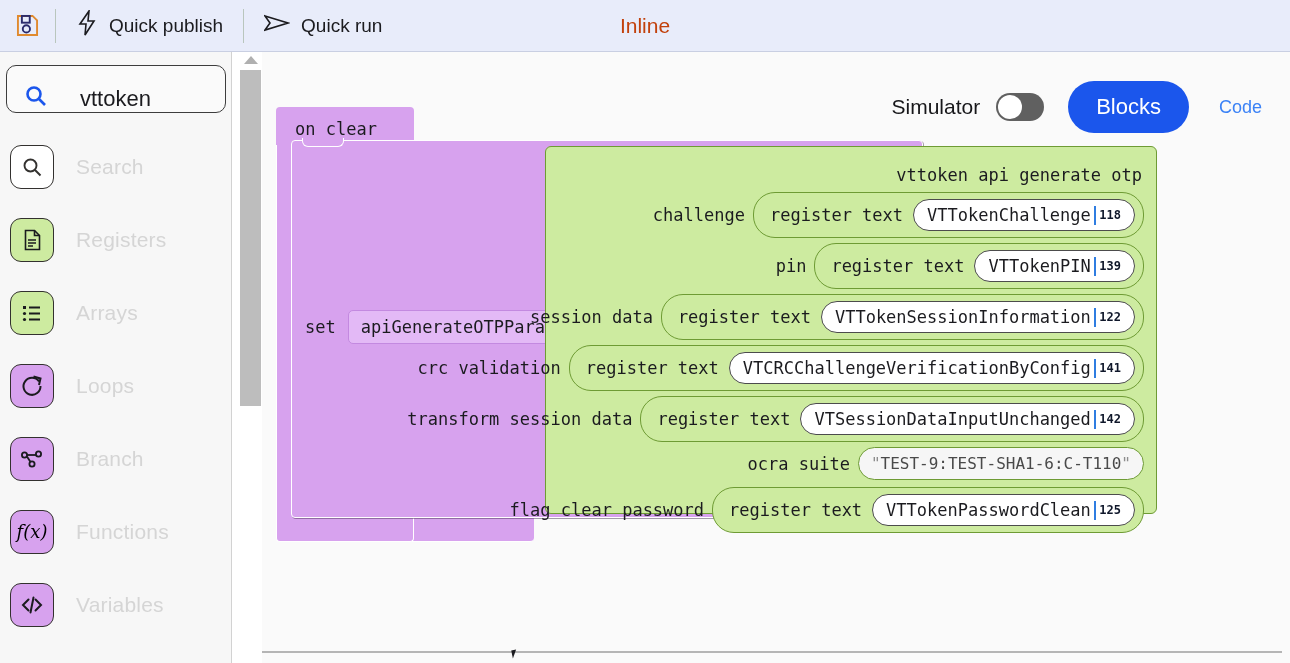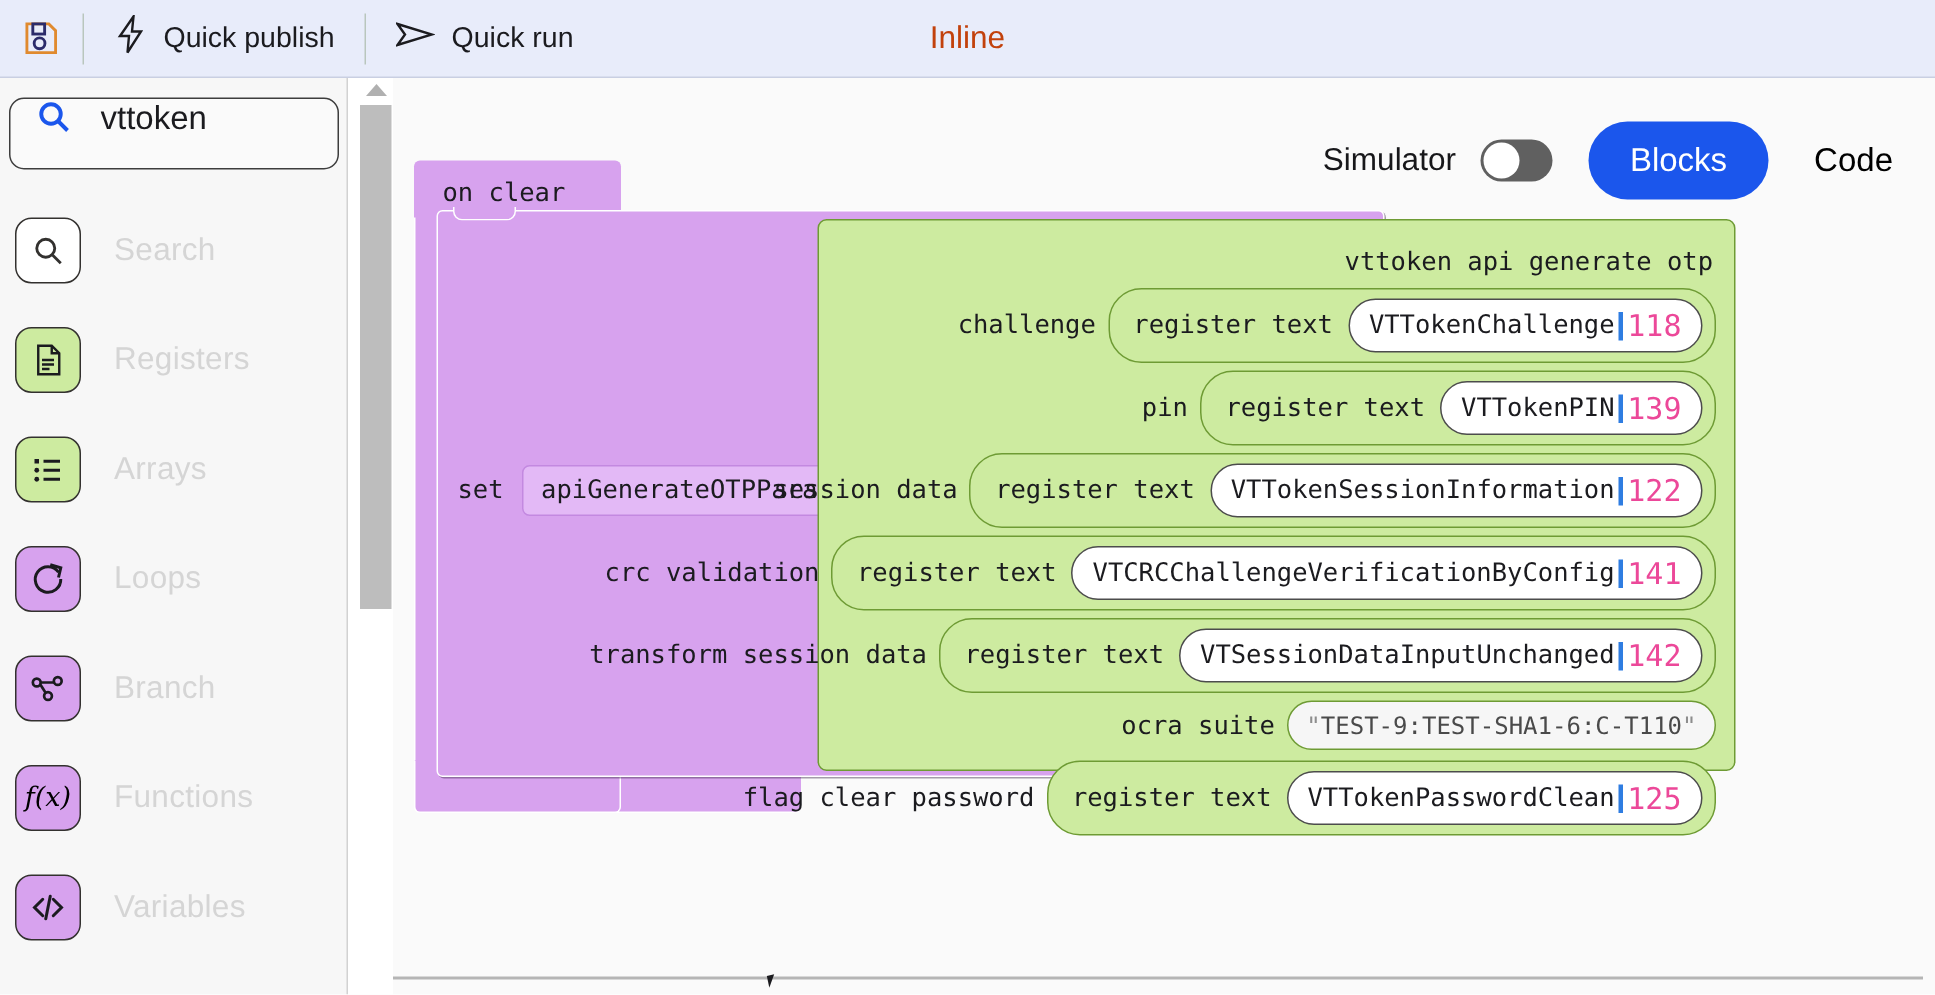--- a/index.html
+++ b/index.html
@@ -33,21 +33,21 @@
 
   
   .sidebar {
     position: absolute; left: 0; top: 52px; width: 232px; height: 611px;
     background: #f7f7f7;
     border-right: 1px solid #d2d2d2;
   }
   .search-box {
     position: absolute; left: 6px; top: 13px; width: 220px; height: 48px;
     background: #fafafa; border: 1.5px solid #3d3d3d; border-radius: 10px;
-    display: flex; align-items: flex-start; gap: 19px; padding: 0 17px;
+    display: flex; align-items: flex-end; gap: 32px; padding: 0 17px;
   }
   .search-input-text {
     font-size: 22px; color: #1b1b1f; background: transparent;
     border: none; outline: none; width: 140px;
     font-family: "Liberation Sans", sans-serif;
   }
   .cat-list { position: absolute; left: 0; top: 78px; width: 232px; }
   .cat-item {
     height: 73px; display: flex; align-items: center; gap: 22px;
     padding-left: 10px; cursor: pointer;
@@ -99,21 +99,21 @@
     position: relative; cursor: pointer;
   }
   .toggle-knob {
     position: absolute; left: 2px; top: 2px; width: 24px; height: 24px;
     border-radius: 50%; background: #ffffff;
   }
   .btn-blocks {
     background: #1b56ec; color: #fff; font-size: 22px;
     padding: 13px 28px; border-radius: 28px; cursor: pointer;
   }
-  .btn-code { font-size: 22px; color: #000000; cursor: pointer; padding: 4px 6px; }
+  .btn-code { font-size: 18px; color: #3b82f6; cursor: pointer; padding: 4px 6px; }
   .onstart-hat {
     position: absolute; left: 14px; top: 55px;
     width: 138px; height: 44px;
     background: #d7a2ee;
     border-radius: 4px 4px 0 0;
   }
   .onstart-label {
     position: absolute; left: 33px; top: 67px;
     font-family: "DejaVu Sans Mono", monospace;
     font-size: 17px; color: #1b1b1f;
@@ -206,21 +206,21 @@
   }
   
   .field {
     background: #ffffff; border: 1.2px solid #4c4c4c;
     border-radius: 18px; padding: 5px 13px;
     display: flex; align-items: center; gap: 3px;
     font-family: "DejaVu Sans Mono", monospace; font-size: 17px;
     color: #1b1b1f; white-space: nowrap;
   }
   .field-sep { width: 2.5px; height: 19px; background: #2f7de1; }
-  .field-num { color: #ec4899; font-weight: normal; font-size: 20px; }
+  .field-num { color: #0f172a; font-weight: bold; font-size: 12px; }
   
   .str-field {
     background: #f6f6f6; border: 1.2px solid #6e9b34;
     border-radius: 18px; padding: 6px 12px;
     font-family: "DejaVu Sans Mono", monospace; font-size: 16px;
     color: #4a4a4a; white-space: nowrap;
   }
   .str-q { color: #8d8d8d; }
 </style>
 </head>

